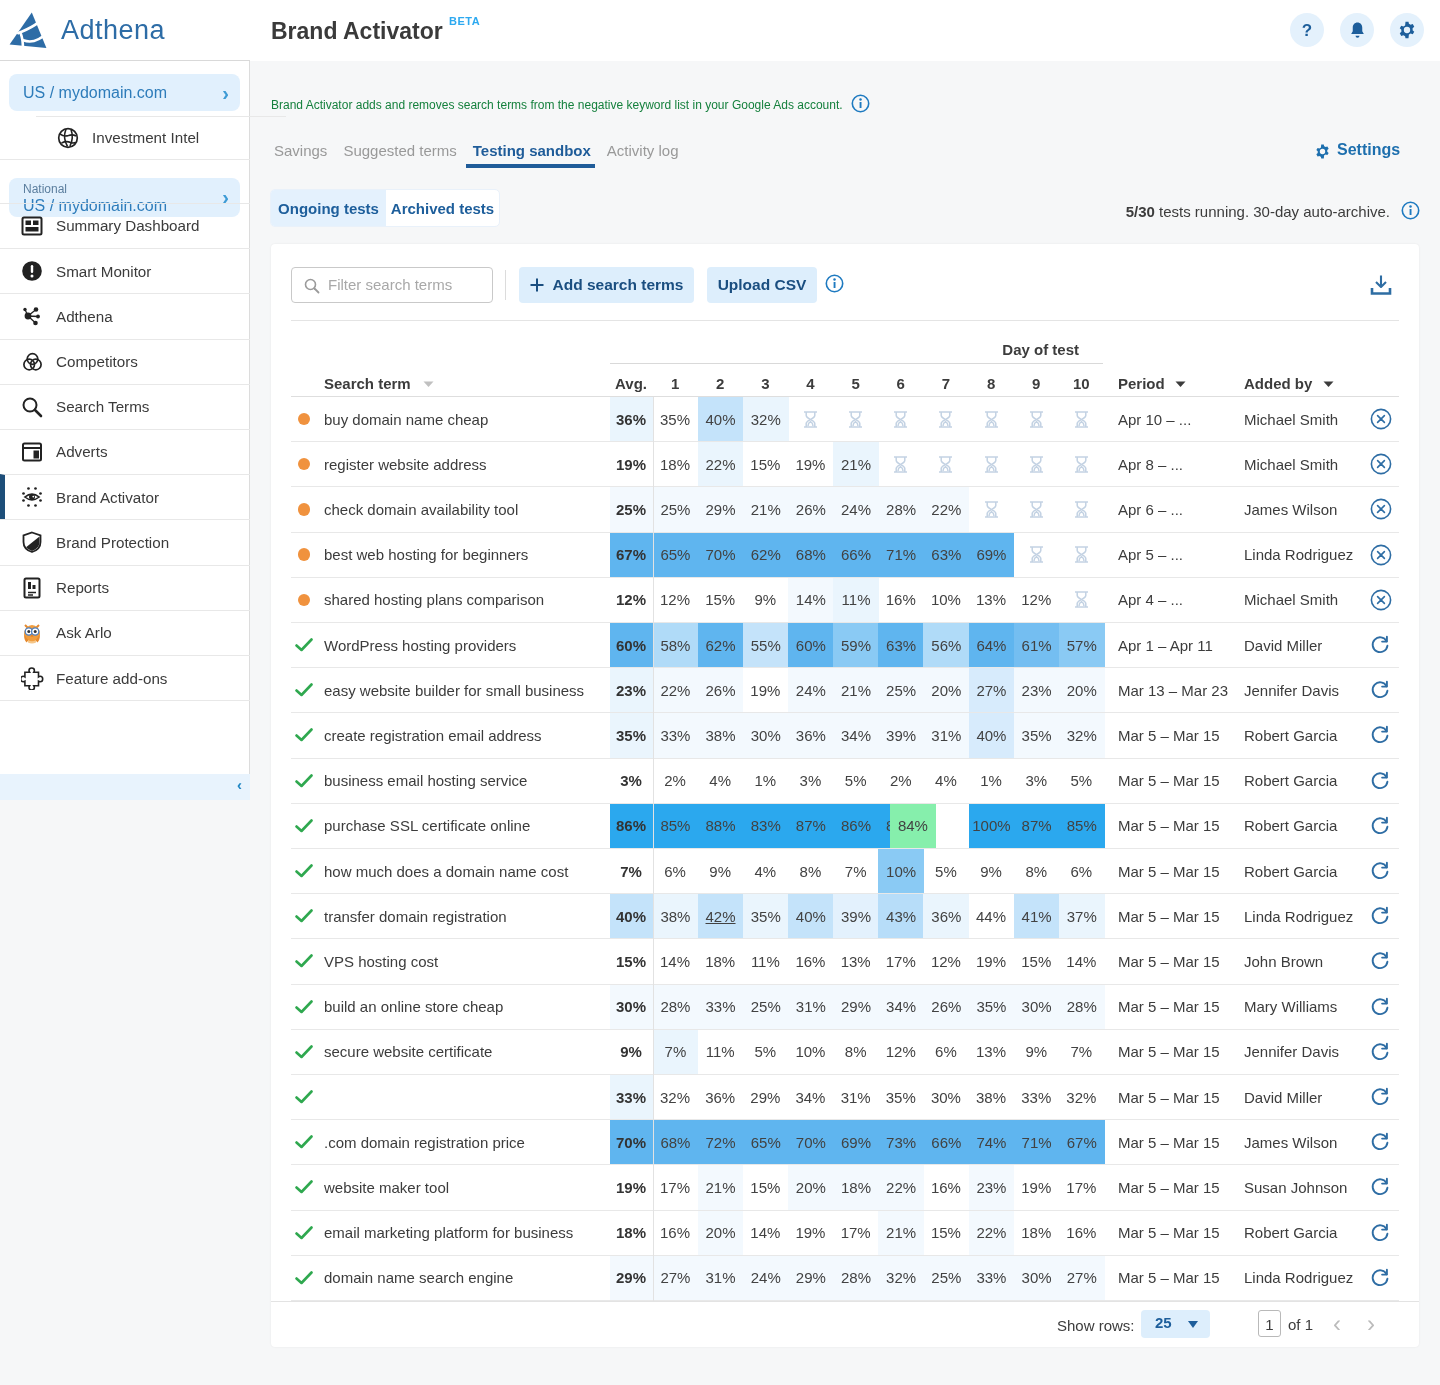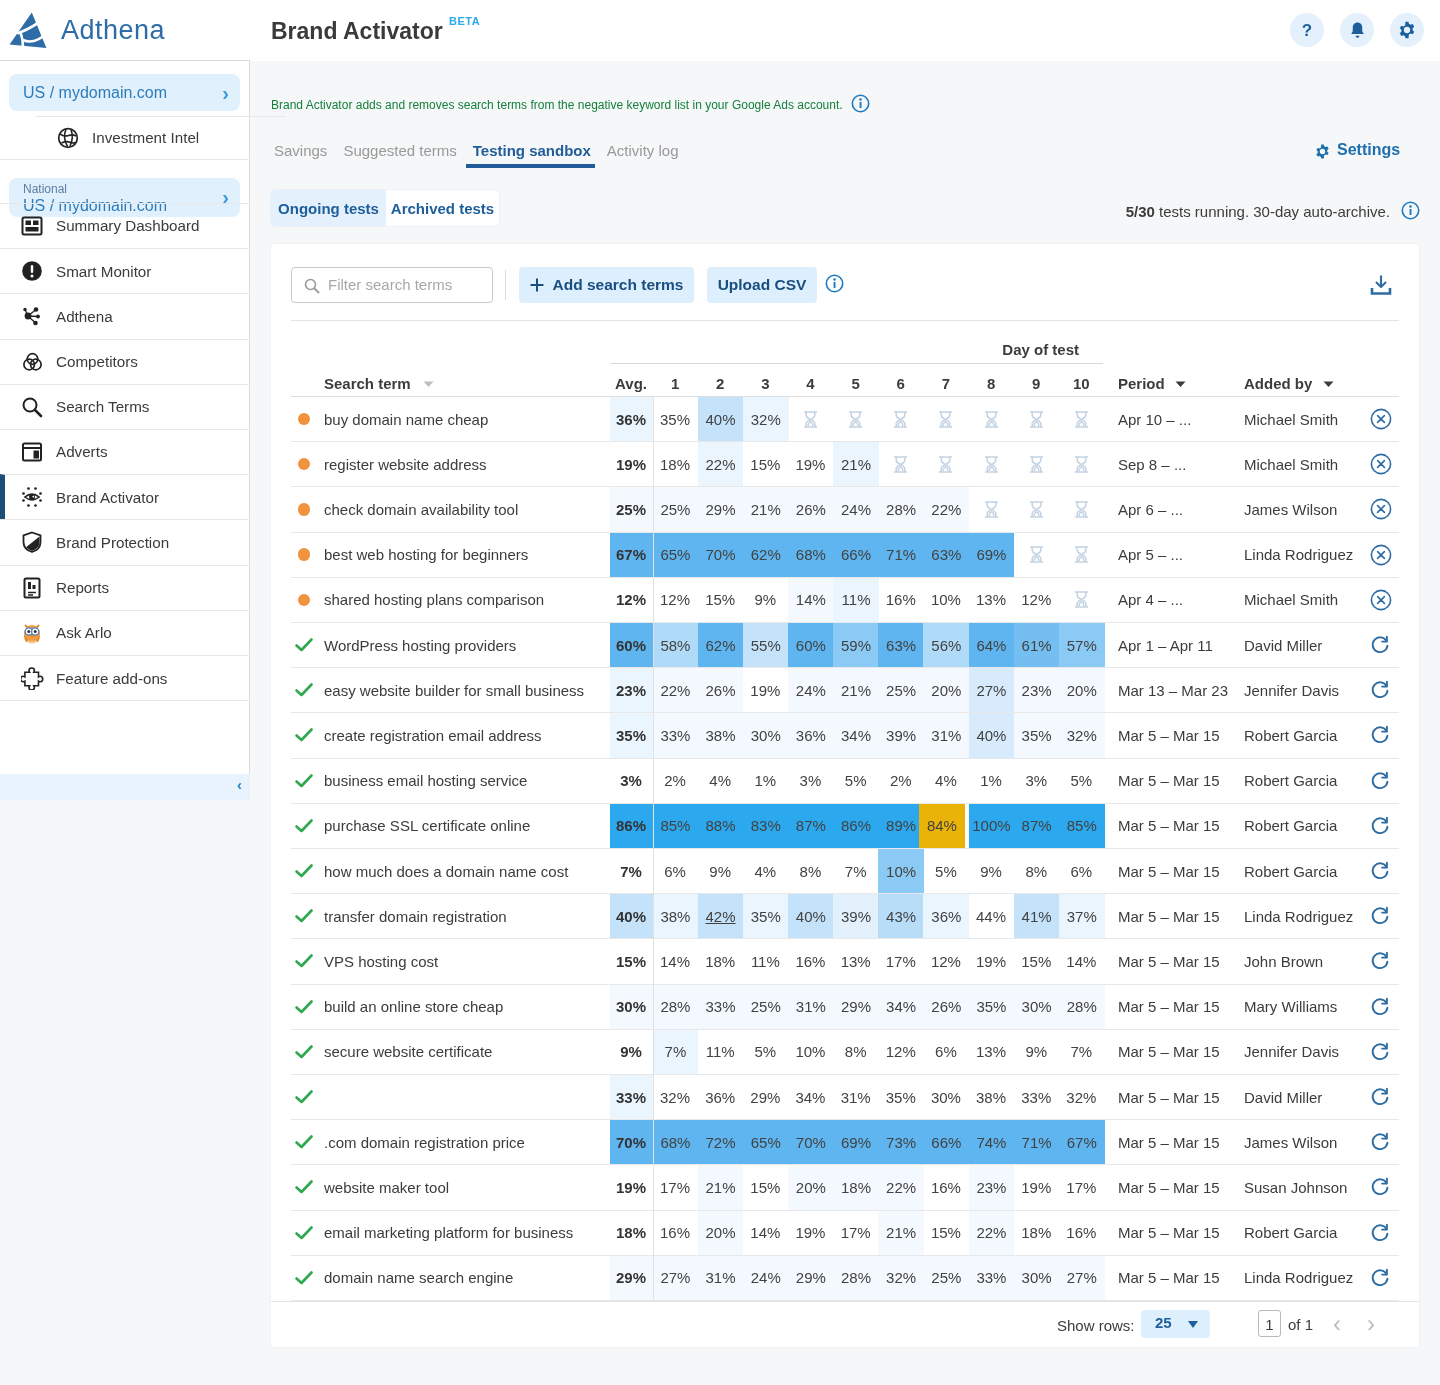--- a/index.html
+++ b/index.html
@@ -509,21 +509,21 @@
             <div class="cell" style="left:767.8px;width:45.1px;">
               <svg width="15" height="17" viewBox="0 0 15 17">
                 <g fill="none" stroke="#c3d2e3" stroke-width="1.5">
                   <path d="M1 1.1 H14 M1 15.9 H14"></path>
                   <path d="M3.2 1.1 V4.4 C3.2 6.3 5.5 7.3 7.5 8.4 C9.5 7.3 11.8 6.3 11.8 4.4 V1.1"></path>
                   <path d="M3.2 15.9 V12.6 C3.2 10.7 5.5 9.7 7.5 8.6 C9.5 9.7 11.8 10.7 11.8 12.6 V15.9"></path>
                   <path d="M5 14.9 Q5 12.1 7.5 10.7 Q10 12.1 10 14.9"></path>
                 </g>
               </svg>
             </div>
-            <div class="period">Sep 8 – ...</div>
+            <div class="period">Apr 8 – ...</div>
             <div class="added">Michael Smith</div>
             <div class="action">
               <svg width="24" height="24" viewBox="0 0 24 24">
                 <circle cx="12" cy="12" r="9.6" fill="none" stroke="#2e6da4" stroke-width="1.6"></circle>
                 <path d="M8.6 8.6 L15.4 15.4 M15.4 8.6 L8.6 15.4" stroke="#2e6da4" stroke-width="1.6" stroke-linecap="round"></path>
               </svg>
             </div>
           </div>
 <div class="trow" style="top:90.4px;">
             <div class="stat">
@@ -925,21 +925,21 @@
             </div>
             <div class="cell" style="left:496.9px;width:45.9px;background:#2ba8ee;">
               <span>87%</span>
             </div>
             <div class="cell" style="left:542.1px;width:45.9px;background:#2ba8ee;">
               <span>86%</span>
             </div>
             <div class="cell" style="left:587.2px;width:45.9px;background:#2ba8ee;">
               <span>89%</span>
             </div>
-            <div class="cell" style="left:628px;width:45.9px;background:#eab308;">
+            <div class="cell" style="left:599px;width:45.9px;background:#86efac;">
               <span>84%</span>
             </div>
             <div class="cell" style="left:677.5px;width:45.9px;background:#2ba8ee;">
               <span>100%</span>
             </div>
             <div class="cell" style="left:722.7px;width:45.9px;background:#2ba8ee;">
               <span>87%</span>
             </div>
             <div class="cell" style="left:767.8px;width:45.9px;background:#2ba8ee;">
               <span>85%</span>

